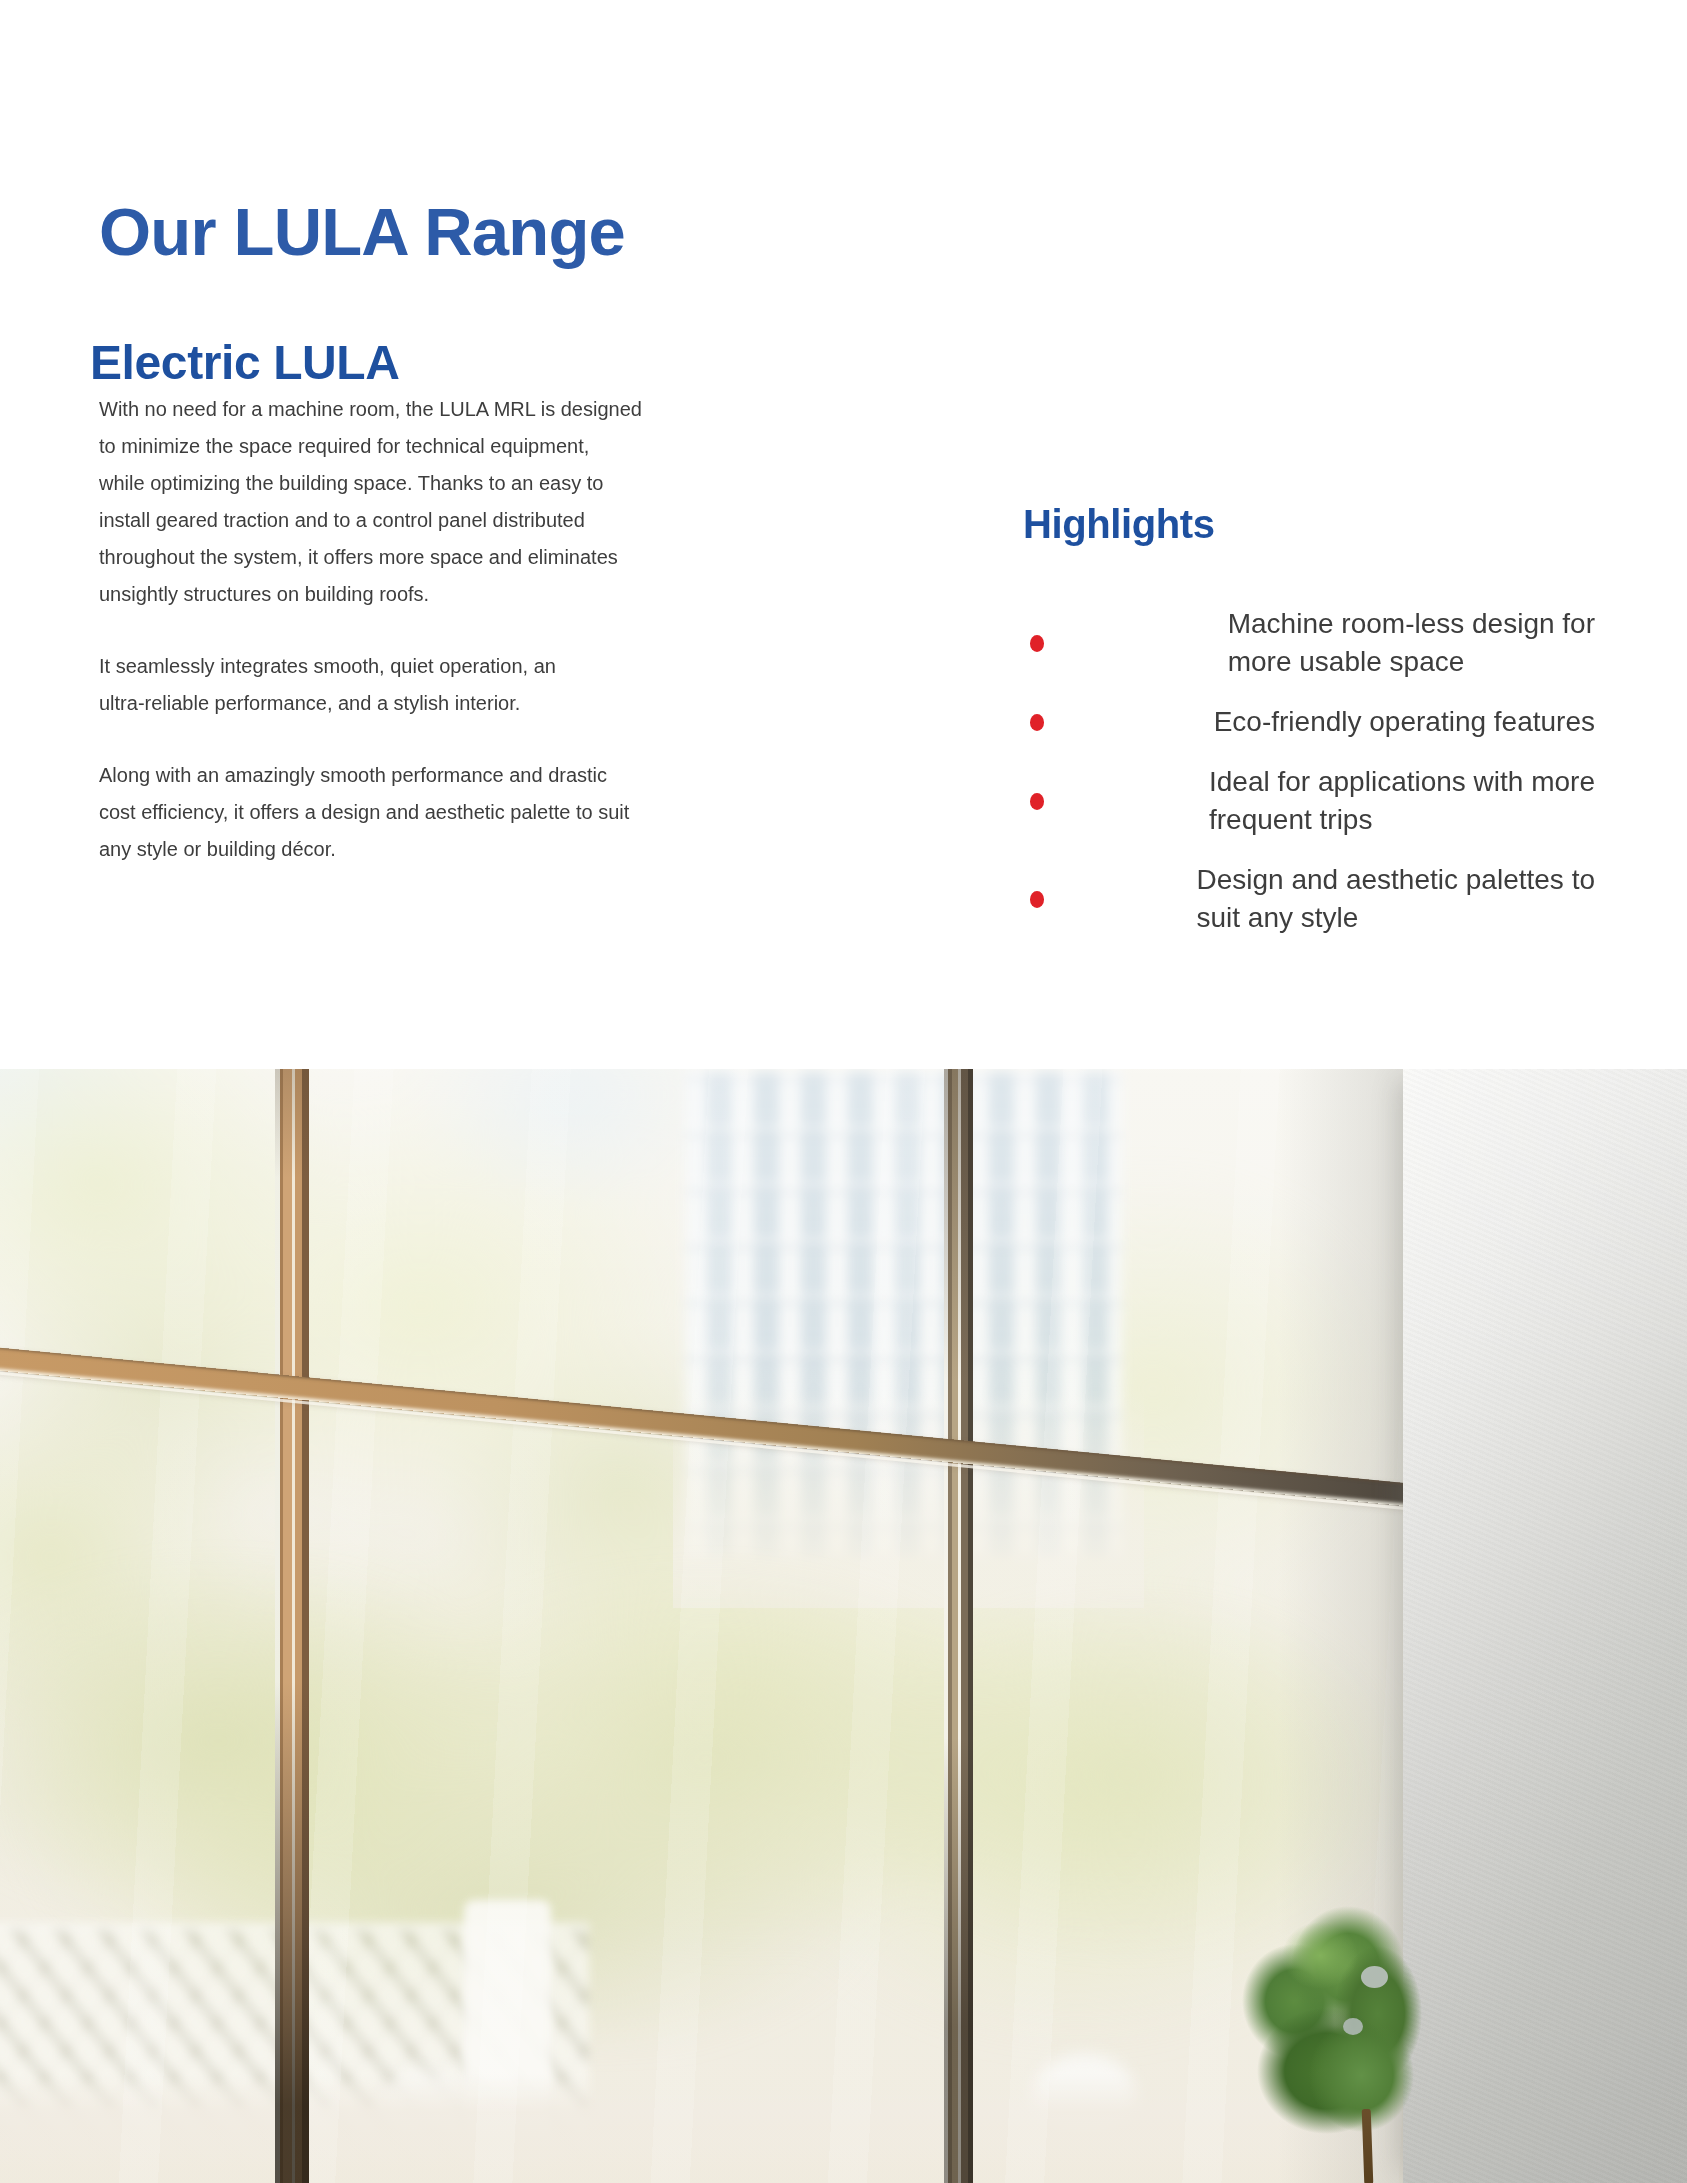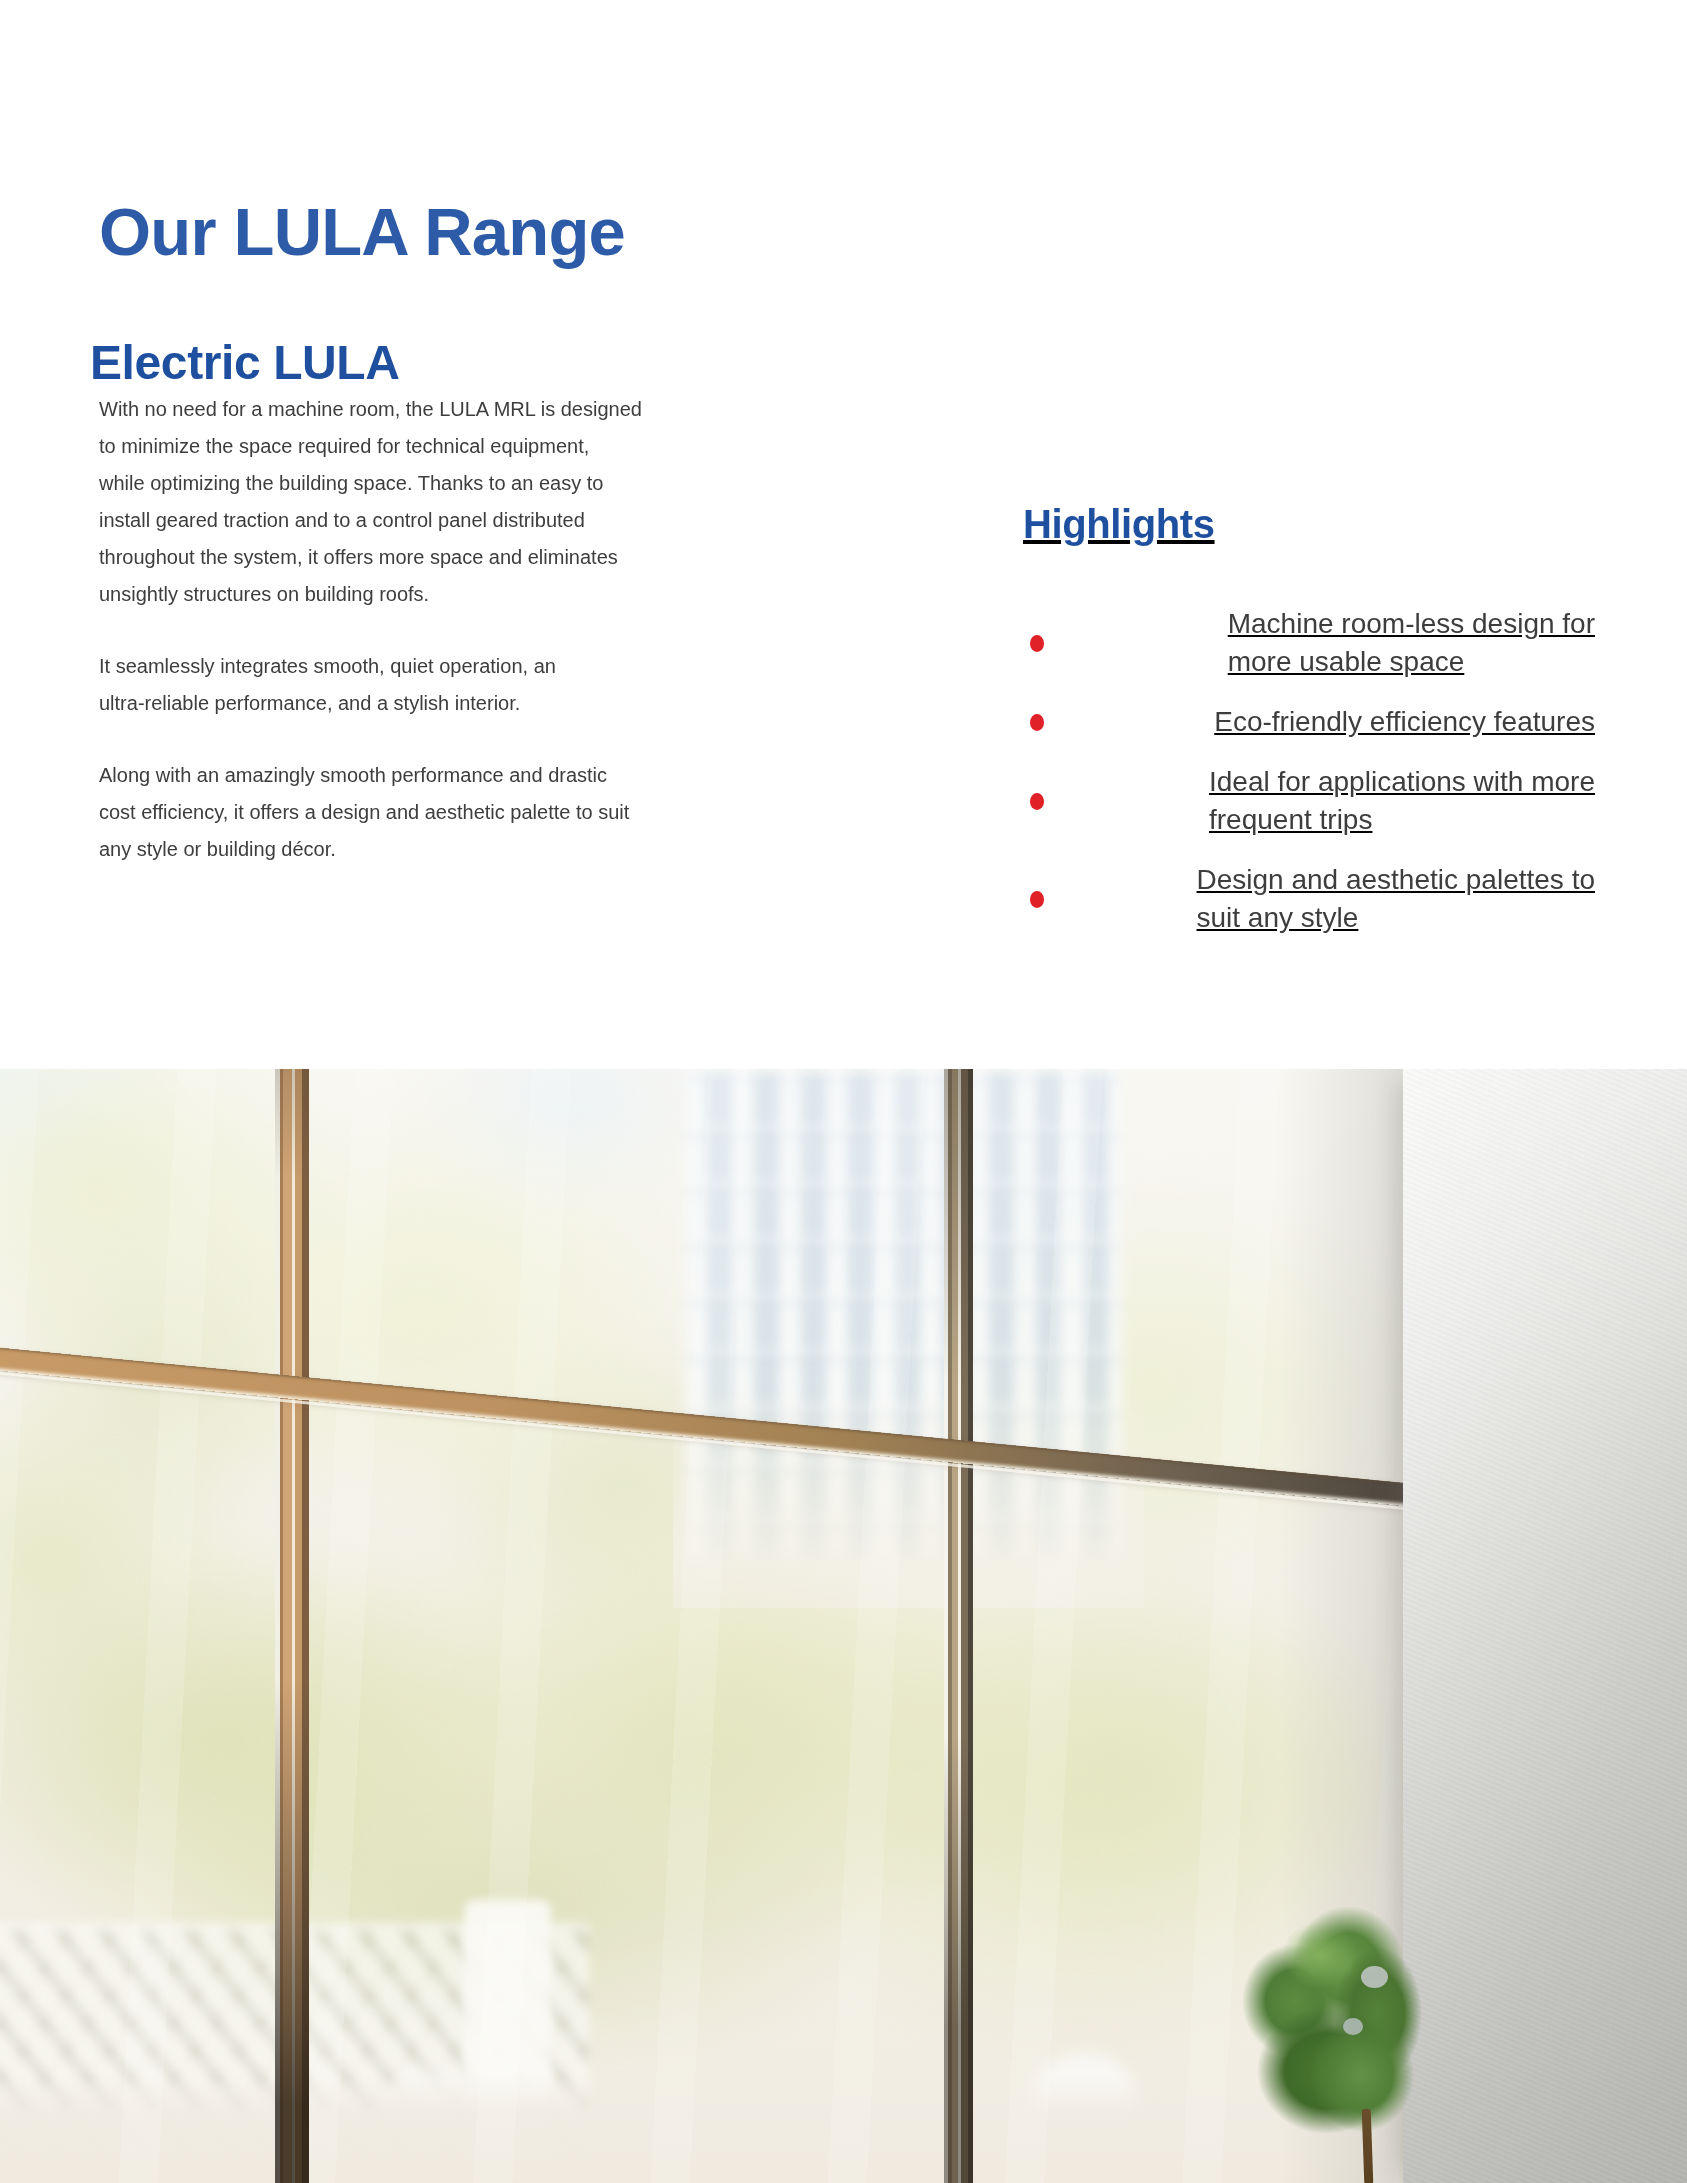--- a/index.html
+++ b/index.html
@@ -14,21 +14,21 @@
   }
   .section-heading{
     position:absolute;left:90px;top:299px;font-size:48px;line-height:1;
     font-weight:700;color:var(--blue-heading);letter-spacing:-0.4px;
   }
   .body-paragraphs{
     position:absolute;left:99px;top:372px;width:828px;
     font-size:20px;line-height:37px;color:var(--text);margin-top:19px;
   }
   .para{margin:0 0 35px 0;white-space:pre-line;}
-  .highlights{position:absolute;left:1023px;top:504px;width:572px;text-decoration:underline;}
+  .highlights{position:absolute;left:1023px;top:504px;width:572px;}
   .highlights-heading{
     font-size:40px;line-height:1;font-weight:700;color:var(--blue-heading);
     margin:0;letter-spacing:-0.4px;
   }
   .highlight-list{
     list-style:none;margin:61px 0 0 0;padding:0;
     font-size:28px;line-height:38px;color:var(--text);
   }
   .highlight-item{display:flex;align-items:center;margin:0 0 22px 0;justify-content:space-between;}
   .bullet-dot{
@@ -199,21 +199,21 @@
 <aside class="highlights">
   <h2 class="highlights-heading">Highlights</h2>
   <ul class="highlight-list">
       <li class="highlight-item">
         <span class="bullet-dot"></span>
         <span class="item-text">Machine room-less design for
 more usable space</span>
       </li>
       <li class="highlight-item">
         <span class="bullet-dot"></span>
-        <span class="item-text">Eco-friendly efficiency features</span>
+        <span class="item-text">Eco-friendly operating features</span>
       </li>
       <li class="highlight-item">
         <span class="bullet-dot"></span>
         <span class="item-text">Ideal for applications with more
 frequent trips</span>
       </li>
       <li class="highlight-item">
         <span class="bullet-dot"></span>
         <span class="item-text">Design and aesthetic palettes to
 suit any style</span>

